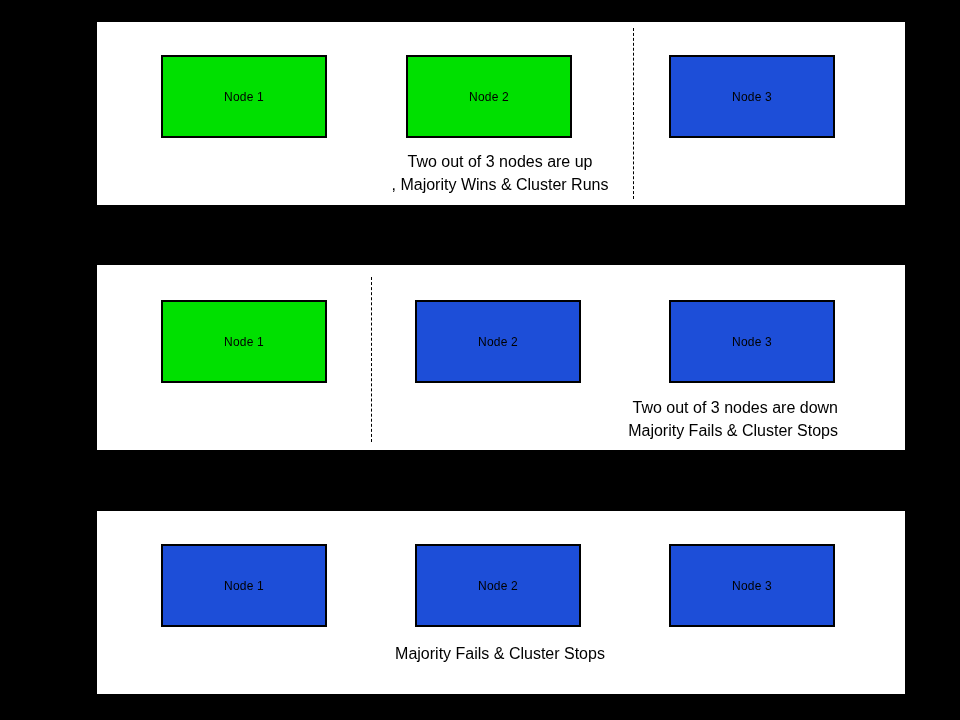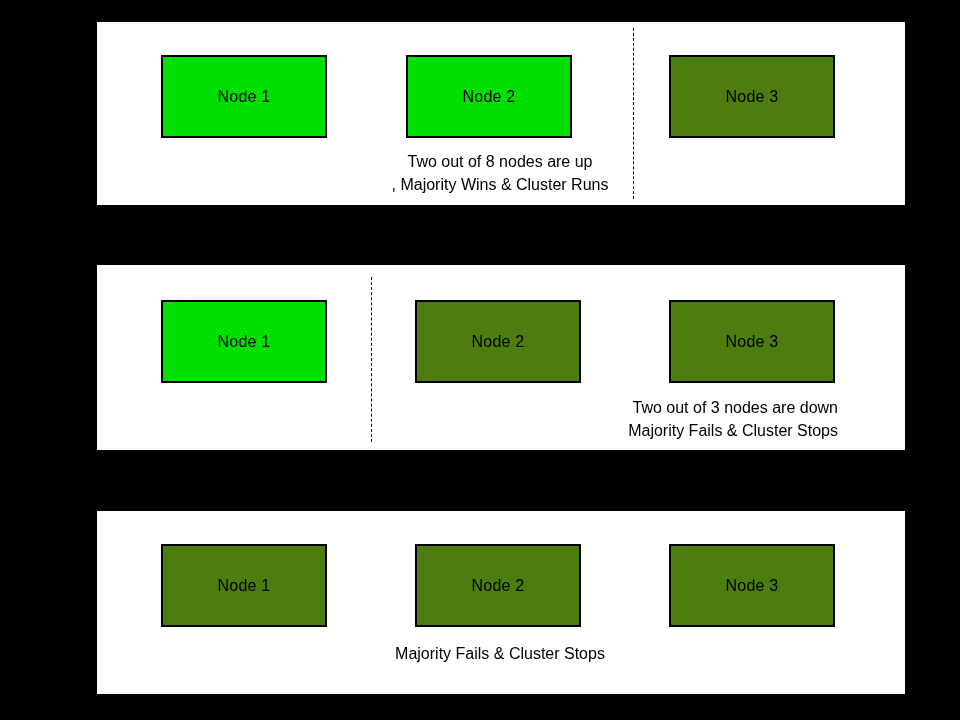--- a/index.html
+++ b/index.html
@@ -28,28 +28,28 @@
   .node {
     position: absolute;
     box-sizing: border-box;
     border: 2px solid #000000;
     display: flex;
     align-items: center;
     justify-content: center;
   }
   .node-label {
     font-family: "Liberation Sans", sans-serif;
-    font-size: 16px;
+    font-size: 12px;
     color: #000000;
     line-height: 1;
     white-space: nowrap;
     letter-spacing: 0.2px;
   }
   .node.up    { background: #00e000; }
-  .node.down  { background: #4d7c0f; }
+  .node.down  { background: #1d4ed8; }
 
   
   .divider {
     position: absolute;
     width: 0;
     border-left: 1.5px dashed #000000;
   }
 
   
   .caption {
@@ -79,21 +79,21 @@
       <span class="node-label">Node 2</span>
     </div>
 
     <div class="node down" style="left:572px; top:33px; width:166px; height:83px;">
       <span class="node-label">Node 3</span>
     </div>
 
     <div class="divider" style="left:536px; top:6px; height:171px;"></div>
 
     <div class="caption center" style="left:153px; top:128px; width:500px;">
-      <span class="line">Two out of 8 nodes are up</span>
+      <span class="line">Two out of 3 nodes are up</span>
       <span class="line">, Majority Wins &amp; Cluster Runs</span>
     </div>
   </div>
 
   <div class="panel" style="left:97px; top:265px; width:808px; height:185px;">
 
     <div class="node up" style="left:64px; top:35px; width:166px; height:83px;">
       <span class="node-label">Node 1</span>
     </div>
 

